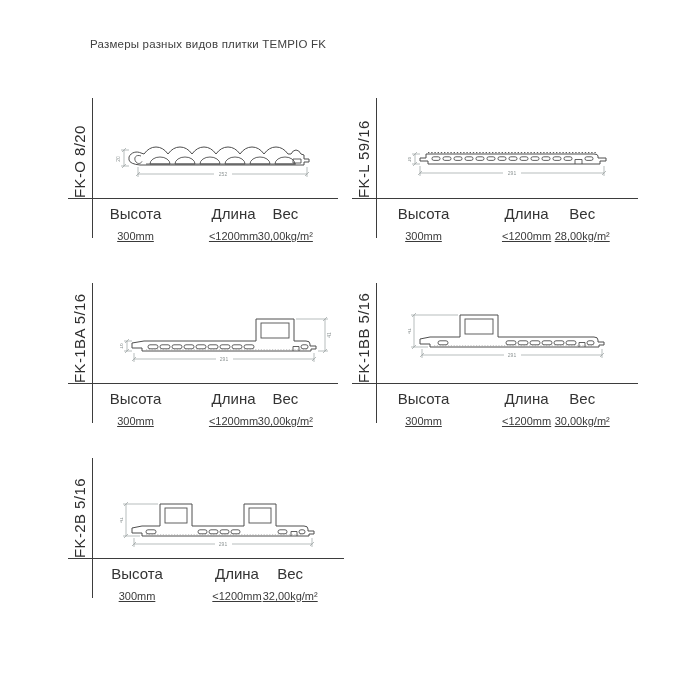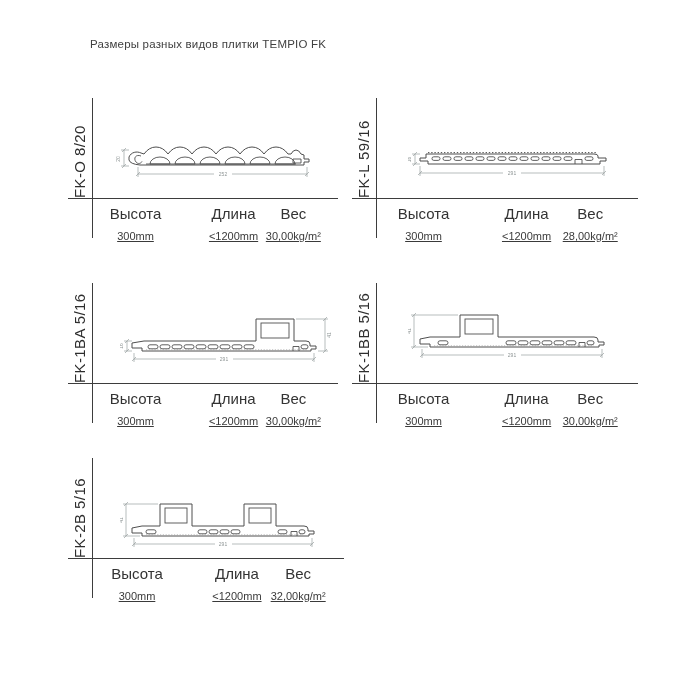--- a/index.html
+++ b/index.html
@@ -34,21 +34,21 @@
   .tx{fill:none;stroke:#4f4f4f;stroke-width:1;stroke-dasharray:1.4,1.8;}
   .ib{fill:none;stroke:#8a8a8a;stroke-width:.5;stroke-dasharray:1.2,1.6;}
   .d{fill:none;stroke:#9aa0a0;stroke-width:.7;}
   .wb{fill:#ffffff;stroke:none;}
   .dt{font-size:5px;fill:#8f9696;font-family:"Liberation Sans",sans-serif;}
 
   .dtable{position:absolute;left:0;right:0;top:101px;height:48px;}
   .col{position:absolute;top:6px;transform:translateX(-50%);text-align:center;white-space:nowrap;}
   .col1{left:25%;}
   .col2{left:56.5%;margin-left:13px;}
-  .col3{left:80.5%;margin-left:8px;}
+  .col3{left:80.5%;}
   .th{font-size:15px;color:#333333;}
   .td{font-size:11px;color:#3a3a3a;margin-top:8px;text-decoration:underline;}
 </style>
 </head>
 <body>
 
 <div class="sheet">
   <div class="title">Размеры разных видов плитки TEMPIO FK</div>
 
   <div class="section" id="s1">

